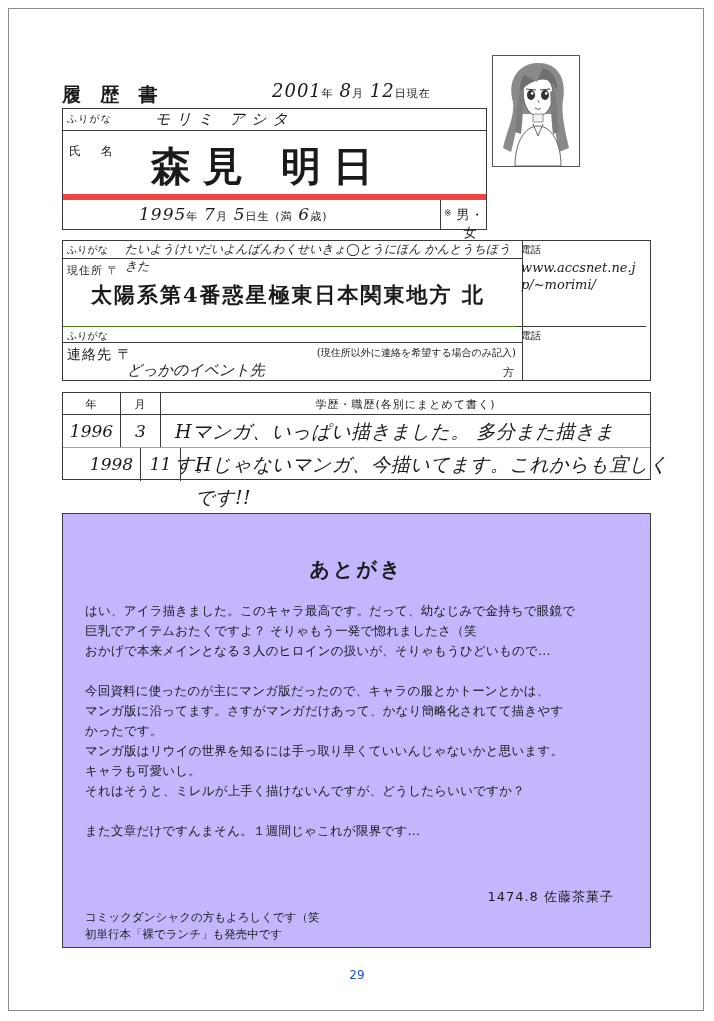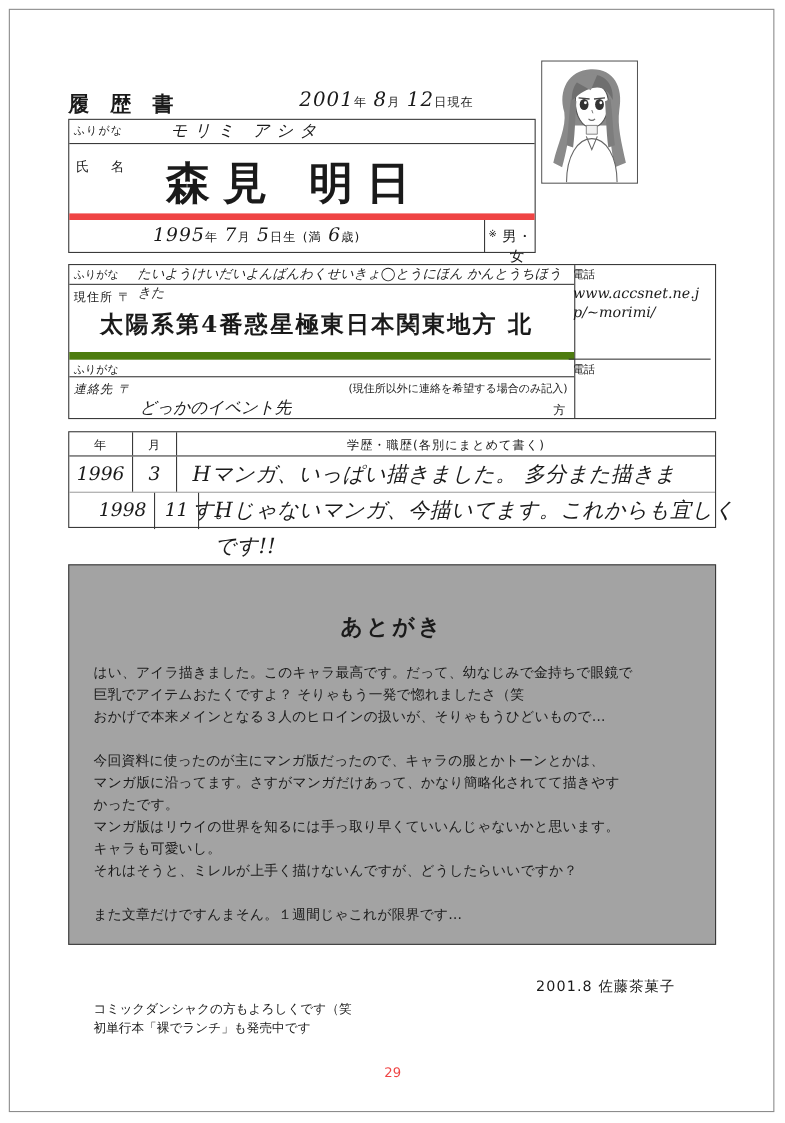--- a/index.html
+++ b/index.html
@@ -221,21 +221,21 @@
     letter-spacing: 0px;
     font-family: "DejaVu Serif", serif;
     font-style: italic;
   }
   .addr-main {
     position: absolute;
     left: 0;
     top: 18px;
     width: 100%;
     height: 68px;
-    border-bottom: 7px solid #4d7c0f;
+    border-bottom: 1px solid #4d7c0f;
     box-sizing: border-box;
   }
   .addr-main-label {
     position: absolute;
     left: 4px; top: 4px;
     font-size: 11px;
     letter-spacing: 1px;
   }
   .addr-main-value {
     position: absolute;
@@ -258,23 +258,22 @@
   .addr-contact {
     position: absolute;
     left: 0;
     top: 102px;
     width: 100%;
     height: 39px;
   }
   .addr-contact-label {
     position: absolute;
     left: 4px; top: 3px;
-    font-size: 11px;
-    letter-spacing: 1px;
-    font-style: italic;
+    font-size: 14px;
+    letter-spacing: 1px;
   }
   .addr-contact-note {
     position: absolute;
     right: 6px; top: 3px;
     font-size: 10px;
   }
   .addr-contact-value {
     position: absolute;
     left: 64px;
     top: 18px;
@@ -395,24 +394,24 @@
     font-style: italic;
     letter-spacing: 0.5px;
   }
 
   
   .after-box {
     position: absolute;
     left: 62px;
     top: 513px;
     width: 589px;
-    height: 346px;
+    height: 435px;
     border: 1px solid #3a3a3a;
     box-sizing: border-box;
-    background: #a3a3a3;
+    background: #c4b5fd;
   }
   .after-title {
     position: absolute;
     left: 0;
     right: 0;
     top: 42px;
     text-align: center;
     font-size: 20px;
     font-weight: bold;
     letter-spacing: 3px;
@@ -444,21 +443,21 @@
   }
 
   
   .page-num {
     position: absolute;
     left: 0;
     right: 0;
     top: 968px;
     text-align: center;
     font-size: 12px;
-    color: #ef4444;
+    color: #1d4ed8;
   }
 </style>
 </head>
 <body>
 
 <div class="sheet">
 
   <div class="page-frame"></div>
 
   <div class="rire-title">履 歴 書</div>
@@ -585,20 +584,20 @@
 おかげで本来メインとなる３人のヒロインの扱いが、そりゃもうひどいもので…
 
 今回資料に使ったのが主にマンガ版だったので、キャラの服とかトーンとかは、
 マンガ版に沿ってます。さすがマンガだけあって、かなり簡略化されてて描きやす
 かったです。
 マンガ版はリウイの世界を知るには手っ取り早くていいんじゃないかと思います。
 キャラも可愛いし。
 それはそうと、ミレルが上手く描けないんですが、どうしたらいいですか？
 
 また文章だけですんまそん。１週間じゃこれが限界です…</div>
-    <div class="after-sign">2001.8 佐藤茶菓子</div>
+    <div class="after-sign">1474.8 佐藤茶菓子</div>
     <div class="after-foot">コミックダンシャクの方もよろしくです（笑
 初単行本「裸でランチ」も発売中です</div>
   </div>
 
   <div class="page-num">29</div>
 
 </div>
 
 </body></html>

